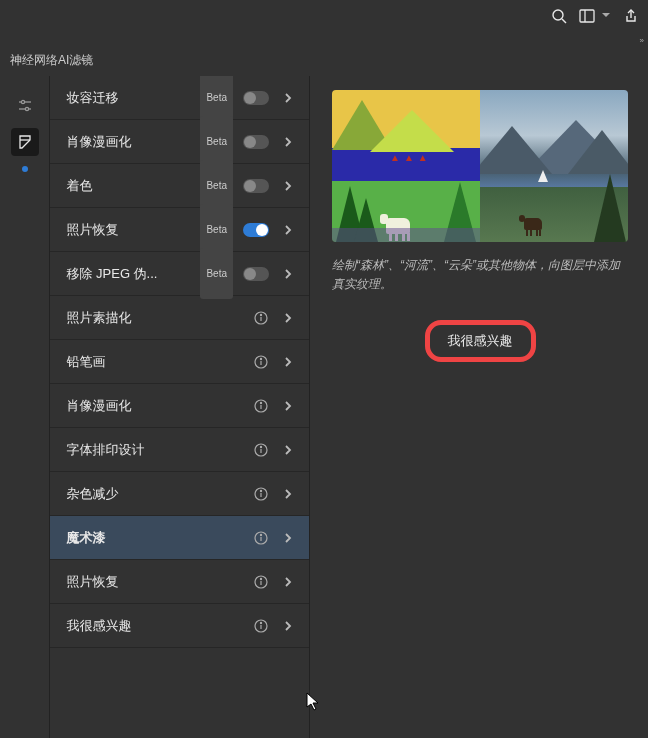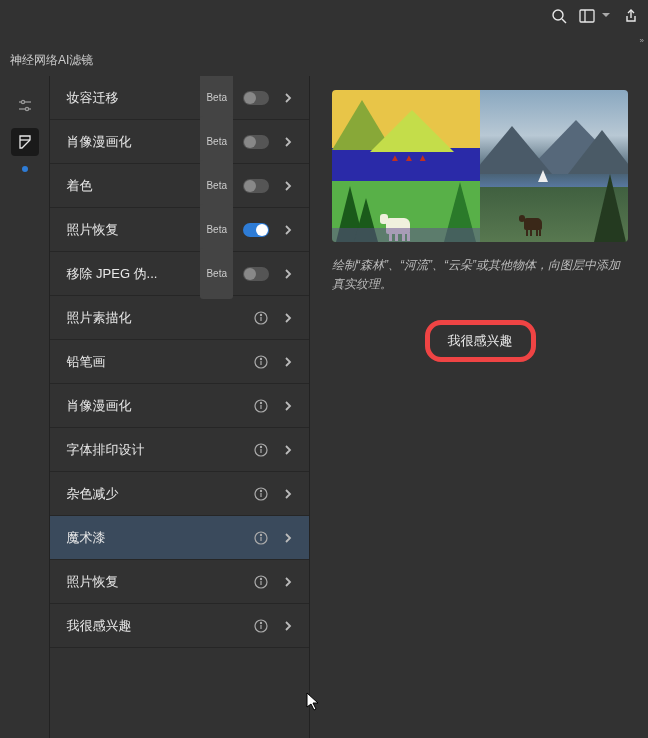--- a/index.html
+++ b/index.html
@@ -91,20 +91,21 @@
     height: 44px;
     border-bottom: 1px solid #262626;
     display: flex;
     align-items: center;
     padding: 0 14px 0 16px;
     cursor: pointer;
     position: relative;
   }
   .filter-item.selected {
     background: #3a4a5c;
+    font-weight: bold;
   }
   .filter-item .label {
     flex: 1;
     font-size: 13px;
     color: #e8e8e8;
     white-space: nowrap;
   }
   .beta-badge {
     font-size: 10px;
     color: #ccc;

